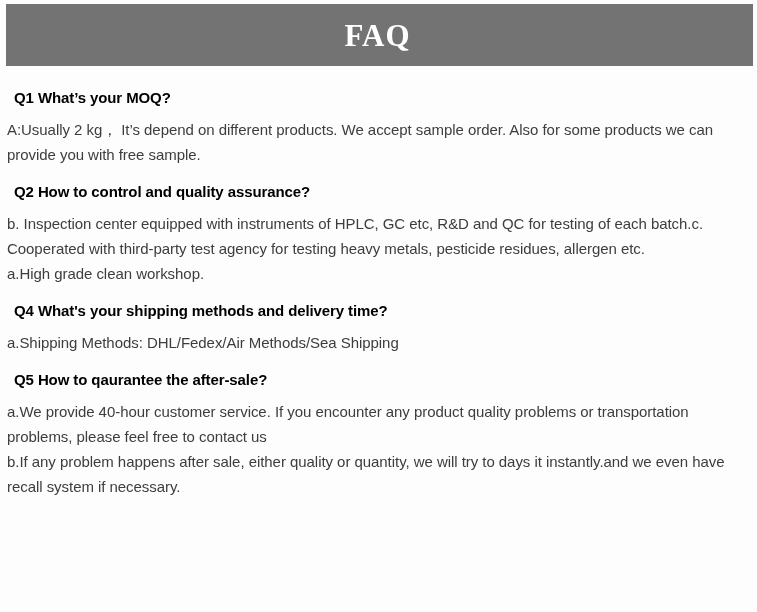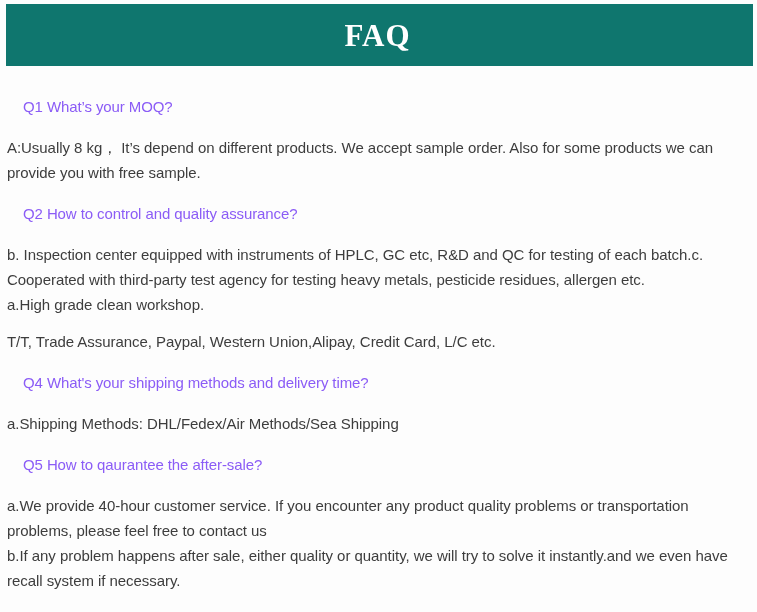--- a/index.html
+++ b/index.html
@@ -18,21 +18,21 @@
     width: 757px;
     height: 612px;
     background: #fdfdfd;
   }
   .faq-banner {
     position: absolute;
     left: 6px;
     top: 4px;
     width: 747px;
     height: 62px;
-    background: #0f766e;
+    background: #737373;
     display: flex;
     align-items: center;
     justify-content: center;
   }
   .faq-banner-title {
     font-family: "Liberation Serif", serif;
     font-weight: bold;
     font-size: 31px;
     color: #ffffff;
     letter-spacing: 1px;
@@ -46,24 +46,24 @@
     width: 740px;
   }
   .faq-block {
     margin-bottom: 12px;
   }
   .faq-block:last-child {
     margin-bottom: 0;
   }
   .faq-question {
     font-size: 15px;
-    font-weight: normal;
-    color: #8b5cf6;
+    font-weight: bold;
+    color: #000000;
     line-height: 25px;
-    margin: 16px;
+    margin: 7px;
     letter-spacing: -0.1px;
   }
   .faq-answer {
     font-size: 15px;
     font-weight: normal;
     color: #3d3d3d;
     line-height: 25px;
     margin: 0;
     letter-spacing: -0.05px;
   }
@@ -74,38 +74,37 @@
 <div class="page">
 
   <div class="faq-banner">
     <div class="faq-banner-title">FAQ</div>
   </div>
 
   <div class="faq-body">
 
     <div class="faq-block">
       <p class="faq-question">Q1 What’s your MOQ?</p>
-      <p class="faq-answer">A:Usually 8 kg， It’s depend on different products. We accept sample order. Also for some products we can provide you with free sample.</p>
+      <p class="faq-answer">A:Usually 2 kg， It’s depend on different products. We accept sample order. Also for some products we can provide you with free sample.</p>
     </div>
 
     <div class="faq-block">
       <p class="faq-question">Q2 How to control and quality assurance?</p>
       <p class="faq-answer">b. Inspection center equipped with instruments of HPLC, GC etc, R&amp;D and QC for testing of each batch.c. Cooperated with third-party test agency for testing heavy metals, pesticide residues, allergen etc.</p>
       <p class="faq-answer">a.High grade clean workshop.</p>
     </div>
 
     <div class="faq-block">
-      <p class="faq-answer">T/T, Trade Assurance, Paypal, Western Union,Alipay, Credit Card, L/C etc.</p>
     </div>
 
     <div class="faq-block">
       <p class="faq-question">Q4 What's your shipping methods and delivery time?</p>
       <p class="faq-answer">a.Shipping Methods: DHL/Fedex/Air Methods/Sea Shipping</p>
     </div>
 
     <div class="faq-block">
       <p class="faq-question">Q5 How to qaurantee the after-sale?</p>
       <p class="faq-answer">a.We provide 40-hour customer service. If you encounter any product quality problems or transportation problems, please feel free to contact us</p>
-      <p class="faq-answer">b.If any problem happens after sale, either quality or quantity, we will try to solve it instantly.and we even have recall system if necessary.</p>
+      <p class="faq-answer">b.If any problem happens after sale, either quality or quantity, we will try to days it instantly.and we even have recall system if necessary.</p>
     </div>
 
   </div>
 </div>
 
 </body></html>

